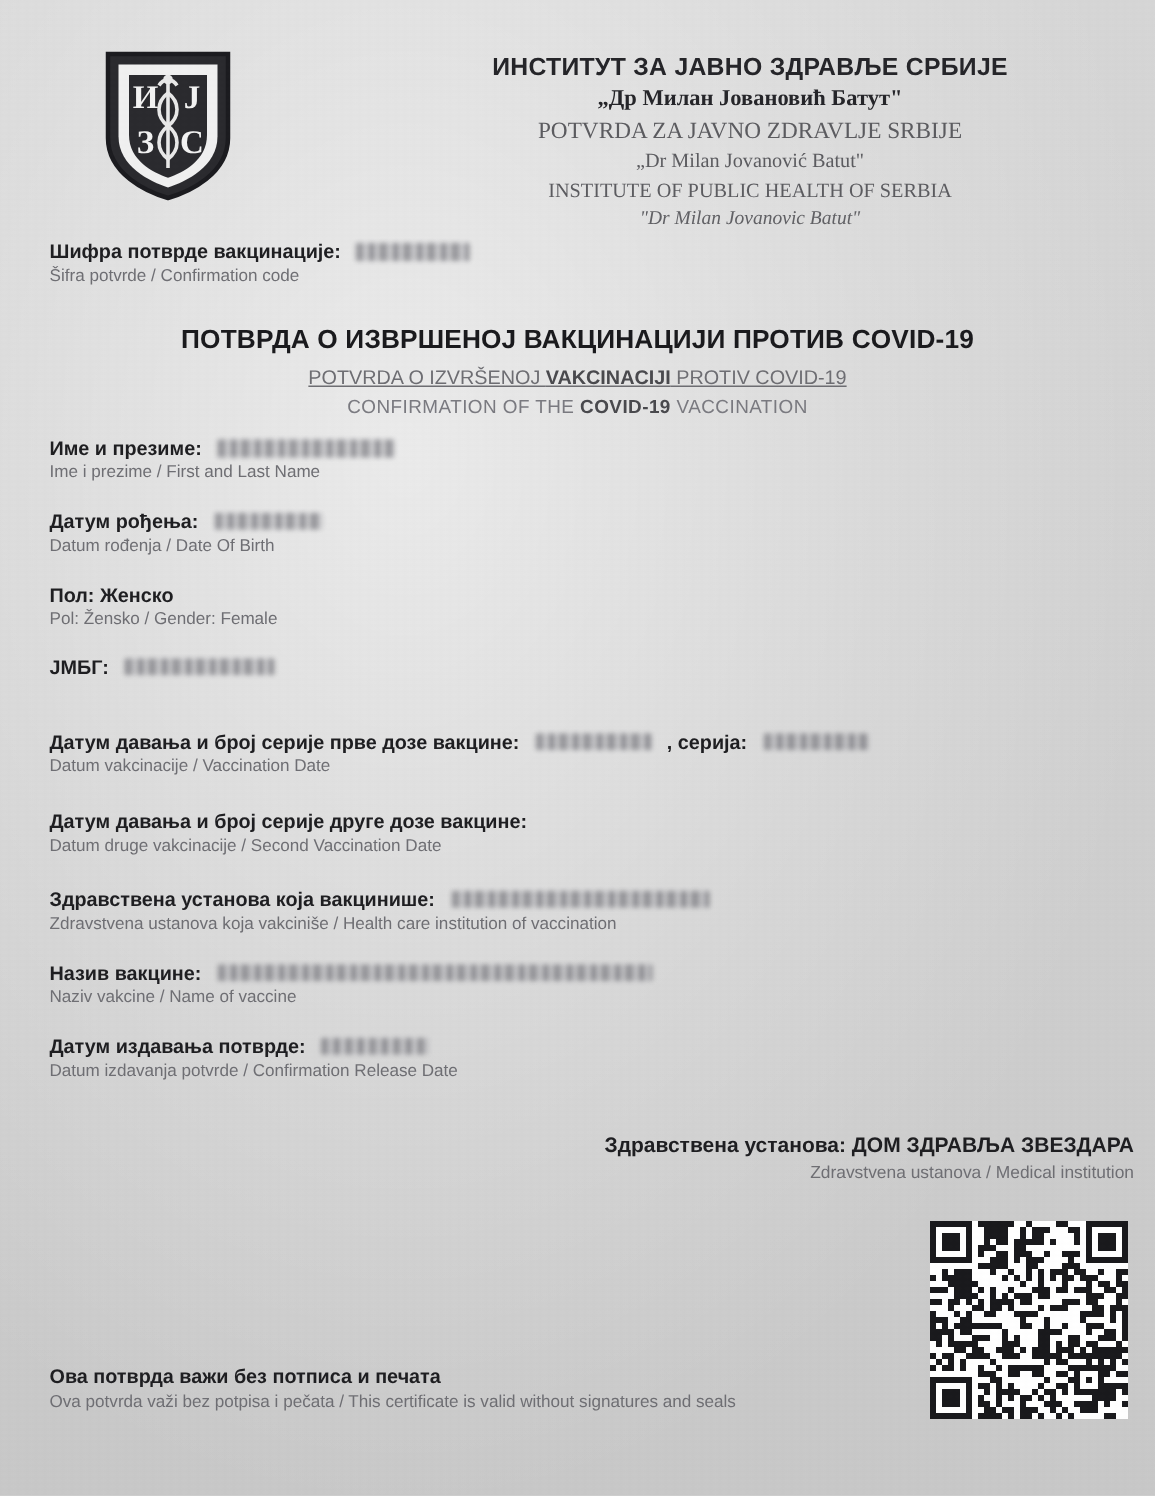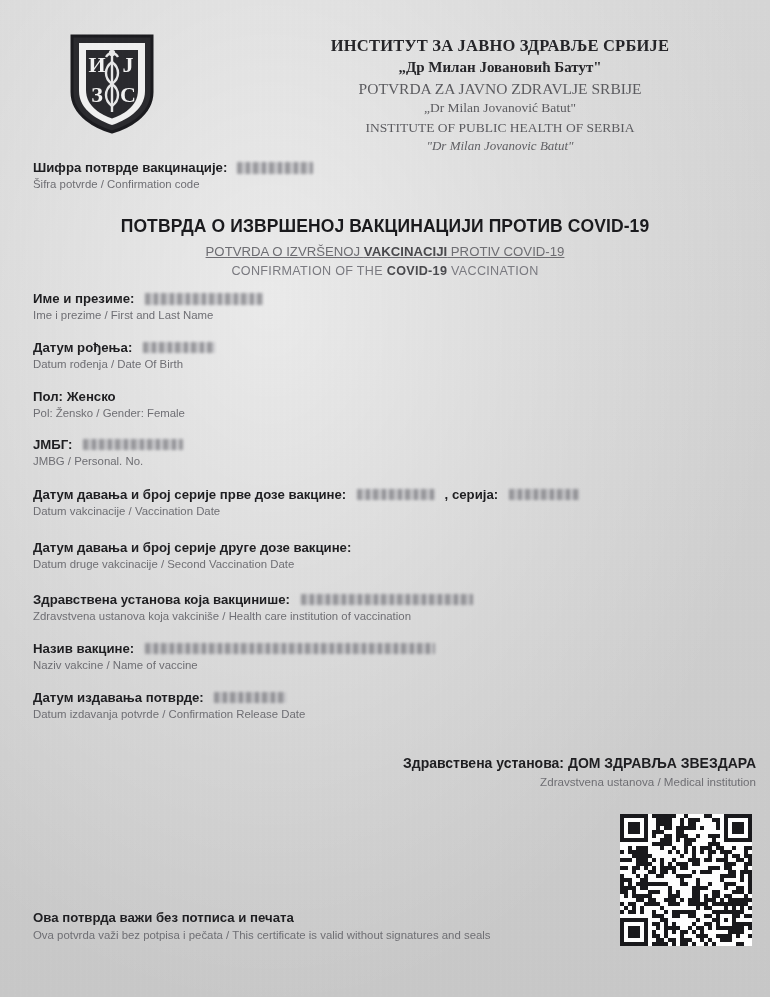--- a/index.html
+++ b/index.html
@@ -58,21 +58,21 @@
 
   .header-text {
     position: absolute;
     left: 250px;
     top: 8px;
     width: 500px;
     text-align: center;
     color: #2f2f33;
   }
   .hdr-l1 {
-    font-family: Liberation Serif, serif;
+    font-family: Liberation Sans, sans-serif;
     font-weight: bold;
     font-size: 16.5px;
     letter-spacing: 0.2px;
     color: #26262a;
   }
   .hdr-l2 {
     font-family: "Liberation Serif", serif;
     font-weight: bold;
     font-size: 15px;
     margin-top: 3px;
@@ -297,21 +297,20 @@
     <div class="field" style="top:389px;">
       <div class="f-main">Пол: Женско</div>
       <div class="f-sub">Pol: Žensko / Gender: Female</div>
     </div>
 
     <div class="field" style="top:437px;">
       <div class="f-main">
         <span>ЈМБГ:</span>
         <span class="redact" style="width:100px; margin-left:7px;"></span>
       </div>
-      <div class="f-sub">JMBG / Personal. No.</div>
     </div>
 
     <div class="field" style="top:487px;">
       <div class="f-main">
         <span>Датум давања и број серије прве дозе вакцине:</span>
         <span class="redact" style="width:78px; margin-left:7px;"></span>
         <span style="margin-left:6px;">, серија:</span>
         <span class="redact" style="width:70px; margin-left:7px;"></span>
       </div>
       <div class="f-sub">Datum vakcinacije / Vaccination Date</div>

